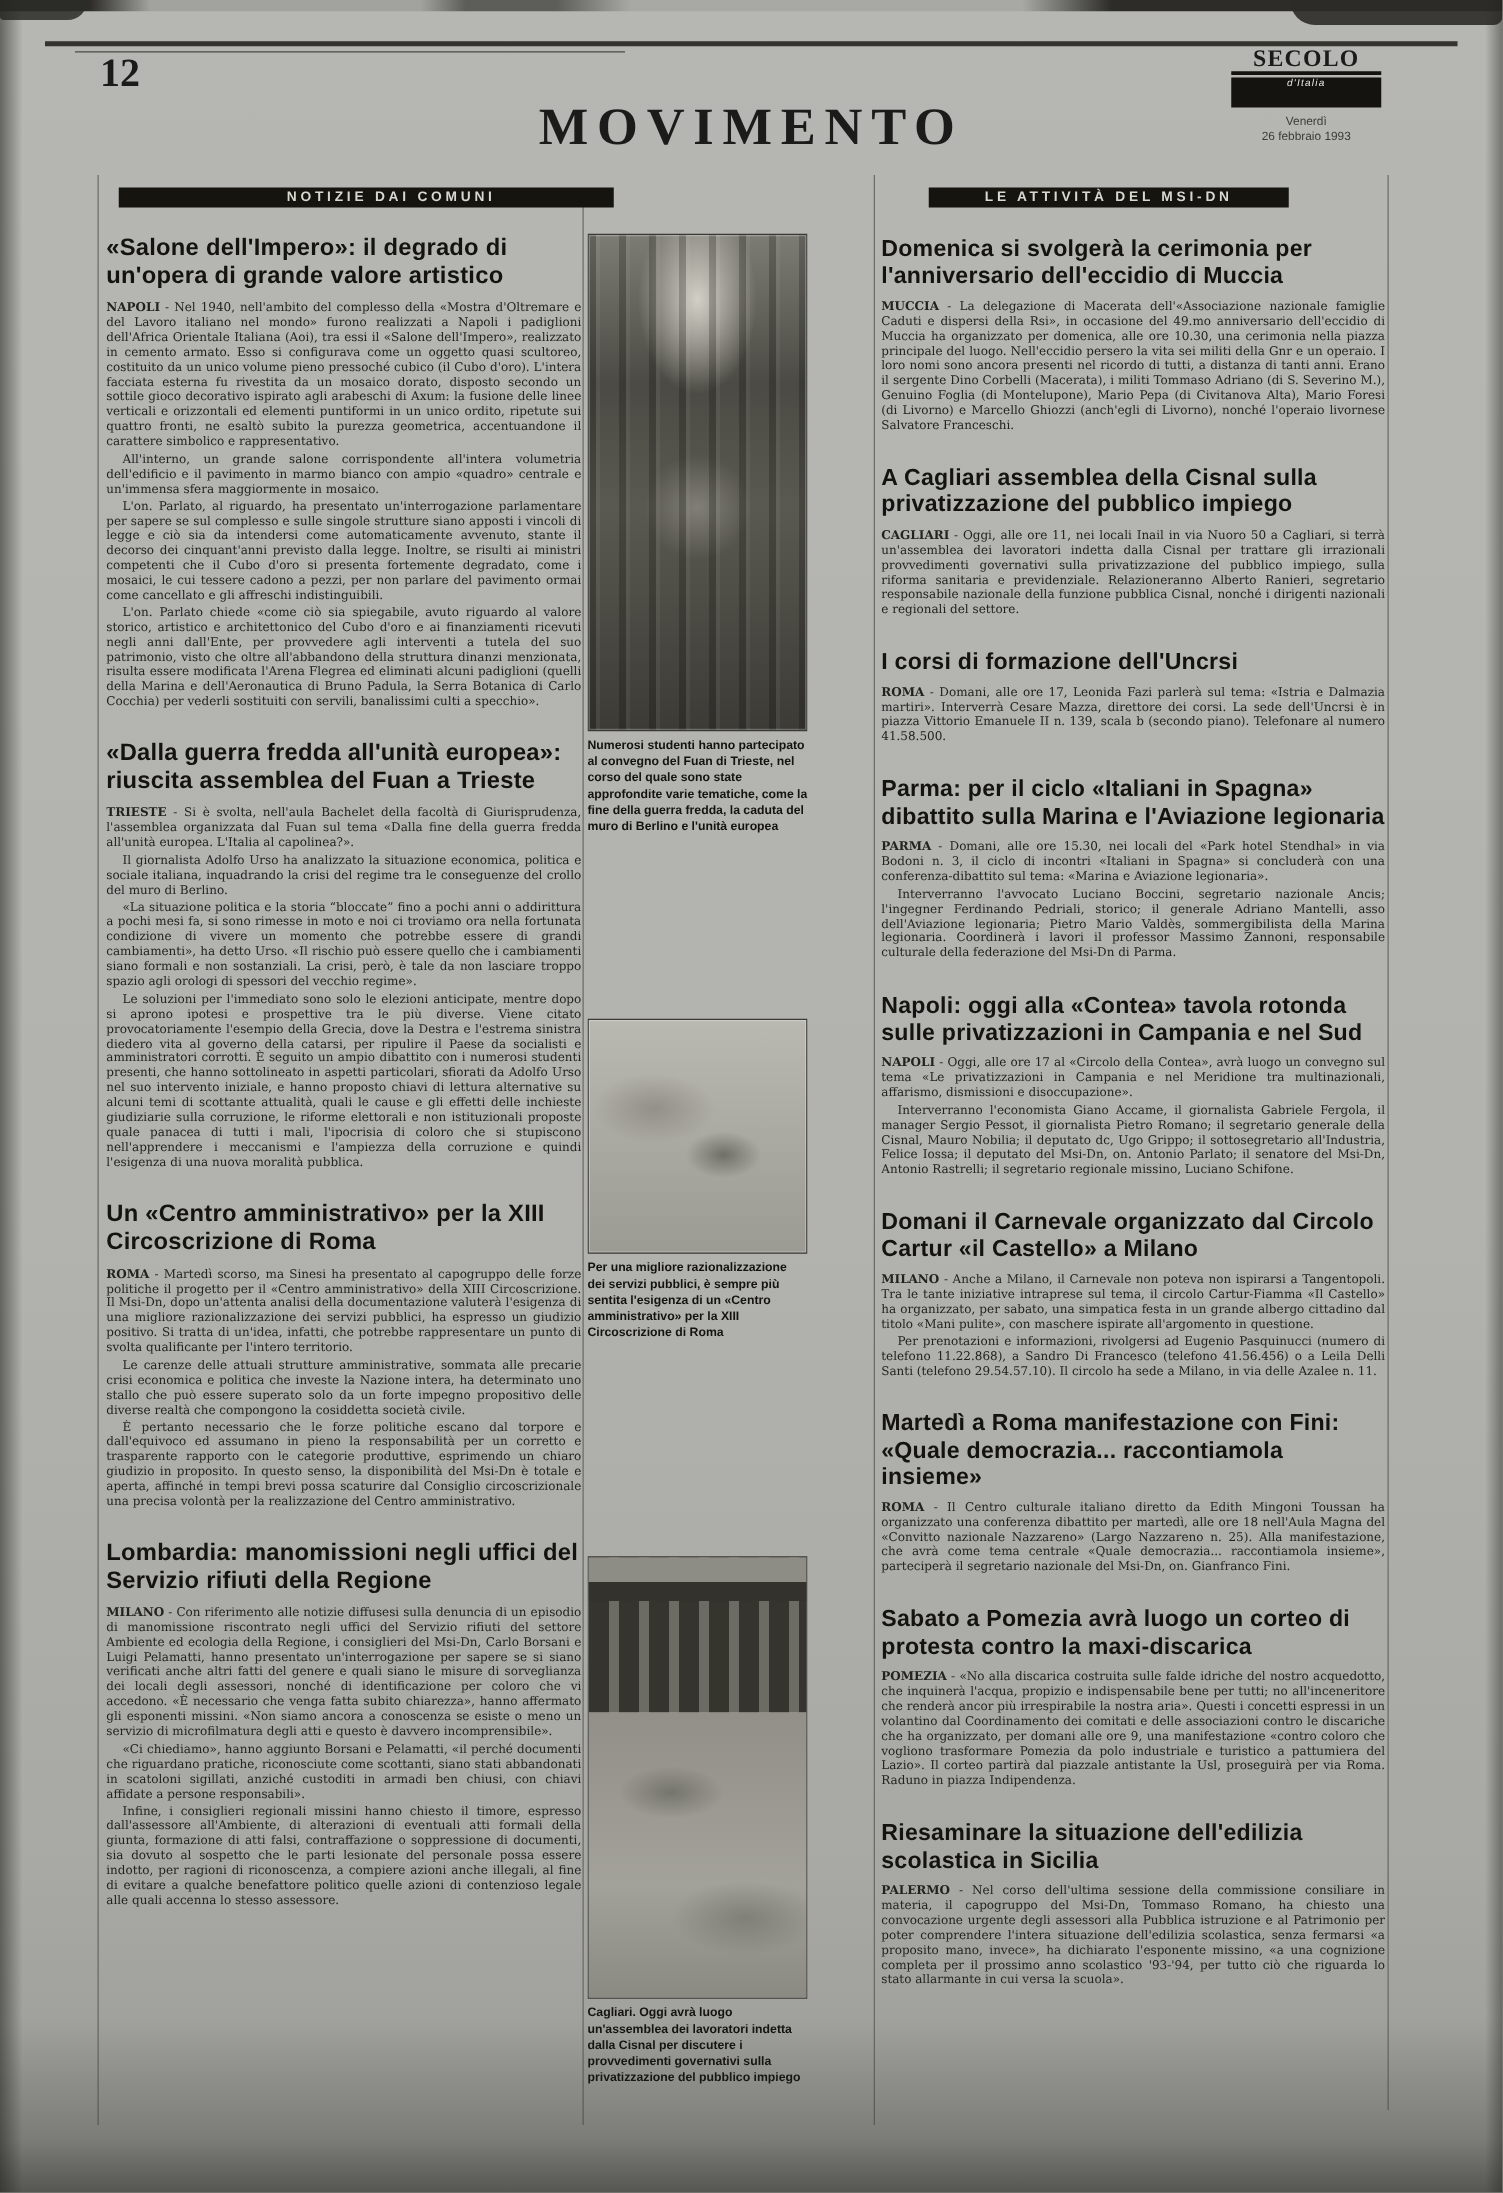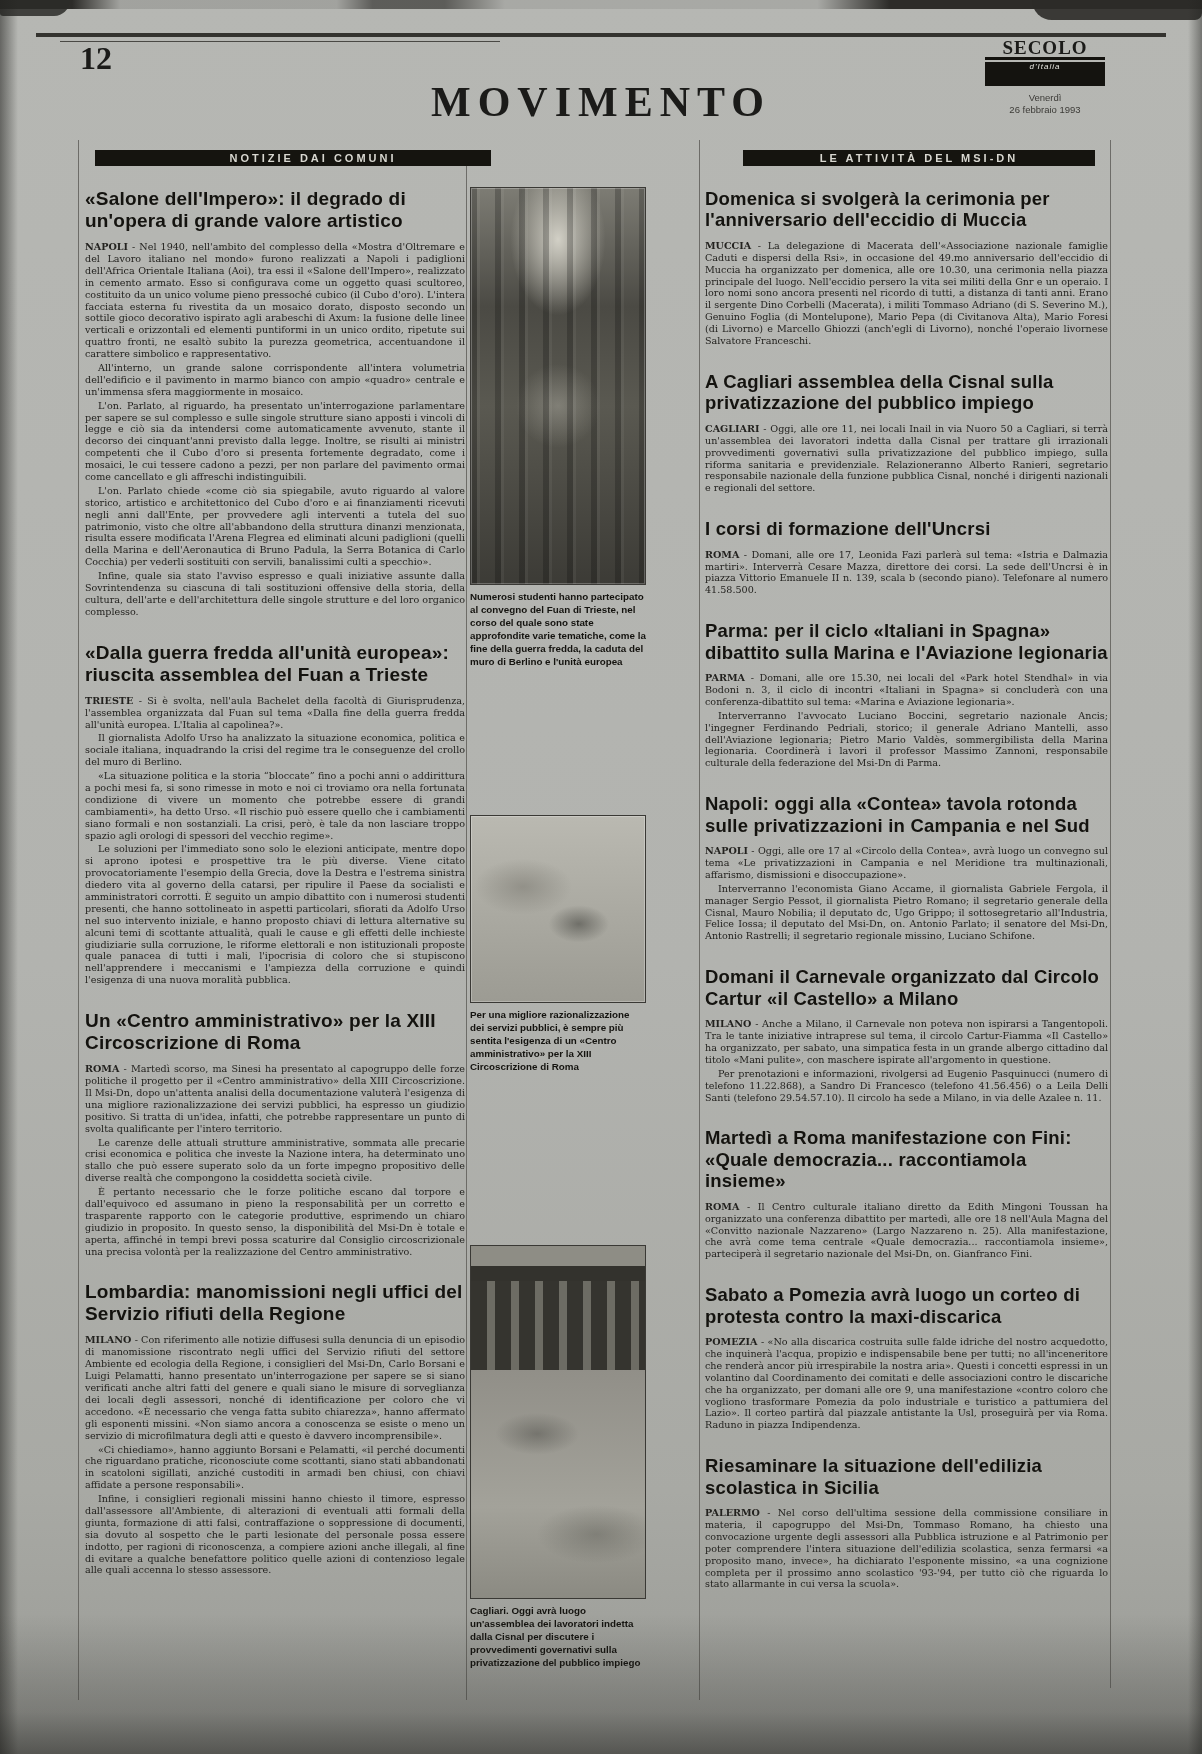--- a/index.html
+++ b/index.html
@@ -33,21 +33,21 @@
   .vrule{position:absolute;width:1px;background:#605f5a;opacity:.85;}
   #vr1{left:78px;top:140px;height:1560px;}
   #vr2{left:466px;top:162px;height:1538px;}
   #vr3{left:699px;top:140px;height:1560px;}
   #vr4{left:1110px;top:140px;height:1548px;}
 
   
   .section-bar{position:absolute;top:150px;height:16px;background:#15140f;color:#d8d7d0;
     font-size:11px;font-weight:bold;letter-spacing:3px;text-align:center;line-height:16px;}
   #bar-left{left:95px;width:356px;padding-left:40px;}
-  #bar-right{left:743px;width:352px;}
+  #bar-right{left:743px;width:288px;}
 
   
   .col{position:absolute;overflow:hidden;}
   #col-left{left:85px;top:188px;width:380px;height:1502px;}
   #col-right{left:705px;top:188px;width:403px;height:1512px;}
   #col-center{left:470px;top:168px;width:176px;height:1544px;}
 
   .article{margin-bottom:24px;}
   .headline{font-weight:bold;font-size:19px;line-height:1.16;letter-spacing:.2px;margin:0 0 9px 0;color:#14130f;}
   #col-right .headline{font-size:18.5px;}
@@ -112,21 +112,20 @@
 
   <div class="col" id="col-left">
 
     <div class="article">
       <h2 class="headline">«Salone dell'Impero»: il degrado di un'opera di grande valore artistico</h2>
       <div class="body">
         <p><b class="city">NAPOLI</b> <span>- Nel 1940, nell'ambito del complesso della «Mostra d'Oltremare e del Lavoro italiano nel mondo» furono realizzati a Napoli i padiglioni dell'Africa Orientale Italiana (Aoi), tra essi il «Salone dell'Impero», realizzato in cemento armato. Esso si configurava come un oggetto quasi scultoreo, costituito da un unico volume pieno pressoché cubico (il Cubo d'oro). L'intera facciata esterna fu rivestita da un mosaico dorato, disposto secondo un sottile gioco decorativo ispirato agli arabeschi di Axum: la fusione delle linee verticali e orizzontali ed elementi puntiformi in un unico ordito, ripetute sui quattro fronti, ne esaltò subito la purezza geometrica, accentuandone il carattere simbolico e rappresentativo.</span></p>
         <p>All'interno, un grande salone corrispondente all'intera volumetria dell'edificio e il pavimento in marmo bianco con ampio «quadro» centrale e un'immensa sfera maggiormente in mosaico.</p>
         <p>L'on. Parlato, al riguardo, ha presentato un'interrogazione parlamentare per sapere se sul complesso e sulle singole strutture siano apposti i vincoli di legge e ciò sia da intendersi come automaticamente avvenuto, stante il decorso dei cinquant'anni previsto dalla legge. Inoltre, se risulti ai ministri competenti che il Cubo d'oro si presenta fortemente degradato, come i mosaici, le cui tessere cadono a pezzi, per non parlare del pavimento ormai come cancellato e gli affreschi indistinguibili.</p>
         <p>L'on. Parlato chiede «come ciò sia spiegabile, avuto riguardo al valore storico, artistico e architettonico del Cubo d'oro e ai finanziamenti ricevuti negli anni dall'Ente, per provvedere agli interventi a tutela del suo patrimonio, visto che oltre all'abbandono della struttura dinanzi menzionata, risulta essere modificata l'Arena Flegrea ed eliminati alcuni padiglioni (quelli della Marina e dell'Aeronautica di Bruno Padula, la Serra Botanica di Carlo Cocchia) per vederli sostituiti con servili, banalissimi culti a specchio».</p>
-        <p>Infine, quale sia stato l'avviso espresso e quali iniziative assunte dalla Sovrintendenza su ciascuna di tali sostituzioni offensive della storia, della cultura, dell'arte e dell'architettura delle singole strutture e del loro organico complesso.</p>
       </div>
     </div>
 
     <div class="article">
       <h2 class="headline">«Dalla guerra fredda all'unità europea»: riuscita assemblea del Fuan a Trieste</h2>
       <div class="body">
         <p><b class="city">TRIESTE</b> <span>- Si è svolta, nell'aula Bachelet della facoltà di Giurisprudenza, l'assemblea organizzata dal Fuan sul tema «Dalla fine della guerra fredda all'unità europea. L'Italia al capolinea?».</span></p>
         <p>Il giornalista Adolfo Urso ha analizzato la situazione economica, politica e sociale italiana, inquadrando la crisi del regime tra le conseguenze del crollo del muro di Berlino.</p>
         <p>«La situazione politica e la storia “bloccate” fino a pochi anni o addirittura a pochi mesi fa, si sono rimesse in moto e noi ci troviamo ora nella fortunata condizione di vivere un momento che potrebbe essere di grandi cambiamenti», ha detto Urso. «Il rischio può essere quello che i cambiamenti siano formali e non sostanziali. La crisi, però, è tale da non lasciare troppo spazio agli orologi di spessori del vecchio regime».</p>
         <p>Le soluzioni per l'immediato sono solo le elezioni anticipate, mentre dopo si aprono ipotesi e prospettive tra le più diverse. Viene citato provocatoriamente l'esempio della Grecia, dove la Destra e l'estrema sinistra diedero vita al governo della catarsi, per ripulire il Paese da socialisti e amministratori corrotti. È seguito un ampio dibattito con i numerosi studenti presenti, che hanno sottolineato in aspetti particolari, sfiorati da Adolfo Urso nel suo intervento iniziale, e hanno proposto chiavi di lettura alternative su alcuni temi di scottante attualità, quali le cause e gli effetti delle inchieste giudiziarie sulla corruzione, le riforme elettorali e non istituzionali proposte quale panacea di tutti i mali, l'ipocrisia di coloro che si stupiscono nell'apprendere i meccanismi e l'ampiezza della corruzione e quindi l'esigenza di una nuova moralità pubblica.</p>

